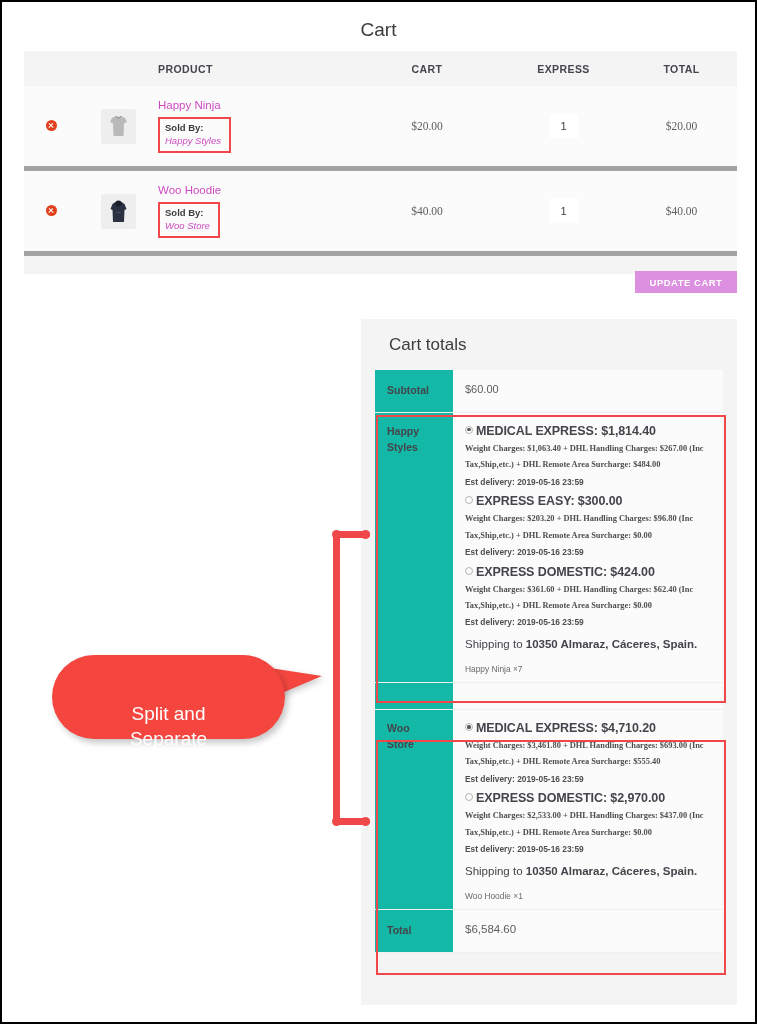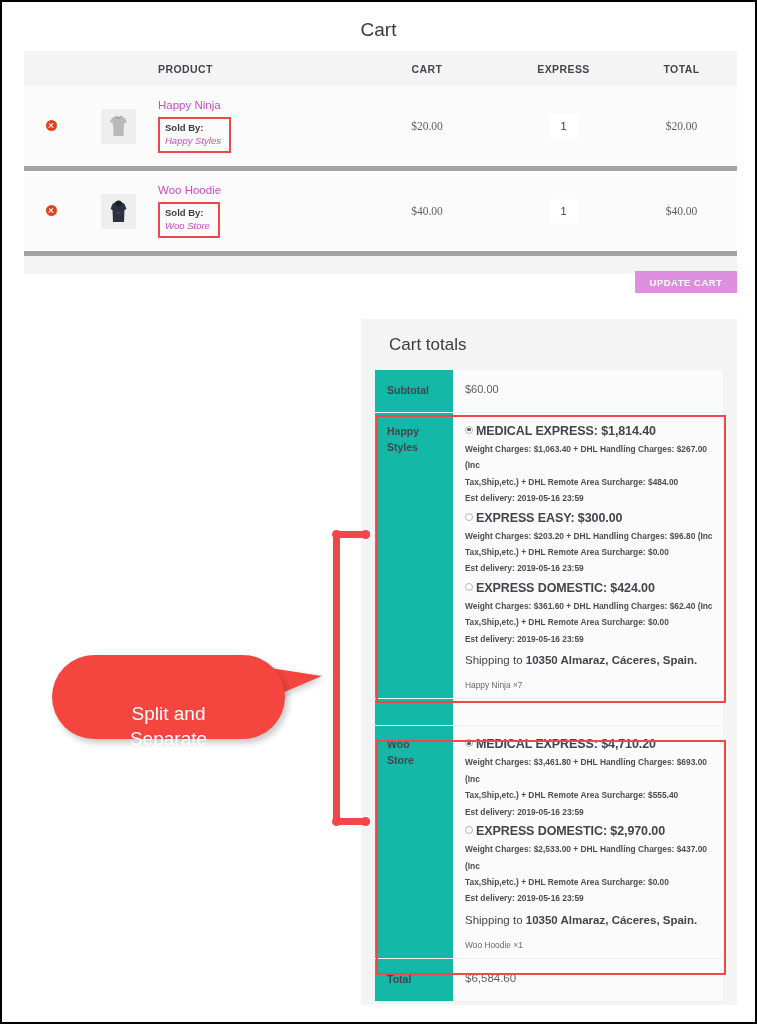--- a/index.html
+++ b/index.html
@@ -239,20 +239,21 @@
     width: 3.2px; height: 3.2px;
     border-radius: 50%;
     background: #5a5a5a;
   }
   .ship-desc {
     font-size: 8.4px;
     color: #4e4e4e;
     line-height: 1.95;
     font-weight: bold;
     display: block;
+    font-family: Liberation Serif, serif;
   }
   .ship-est {
     font-size: 8.4px;
     color: #4e4e4e;
     line-height: 2.1;
     font-weight: bold;
     display: block;
     margin-bottom: 3px;
   }
   .ship-to {

